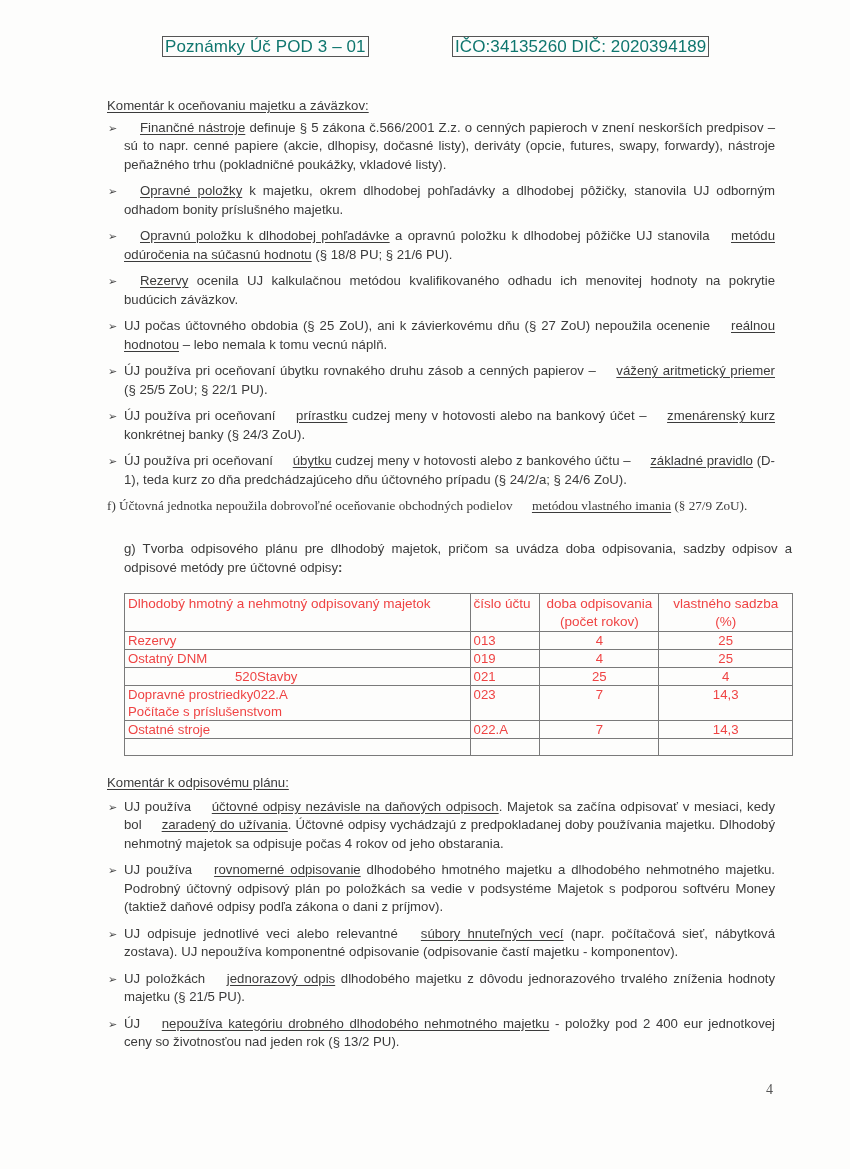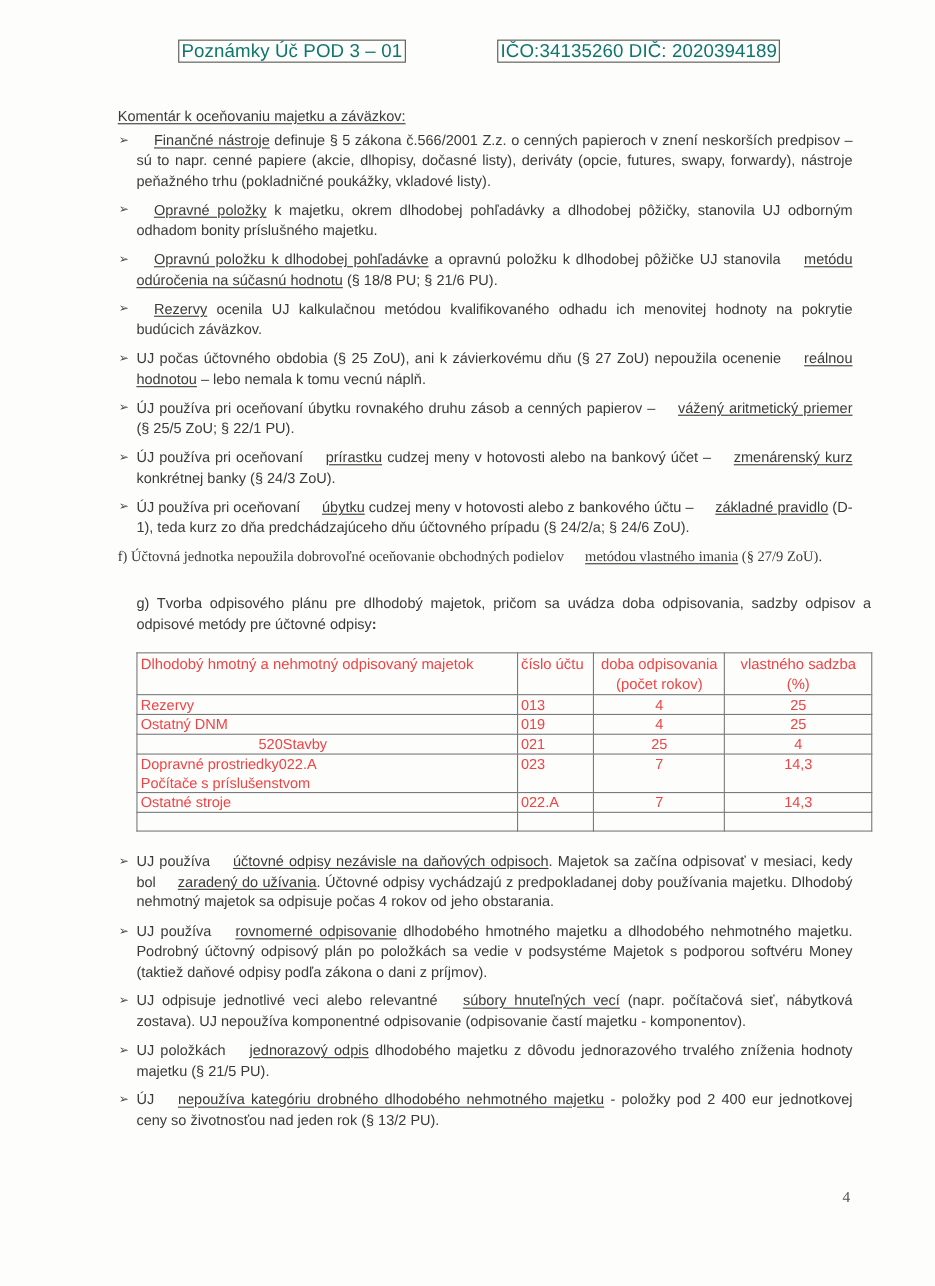--- a/index.html
+++ b/index.html
@@ -171,20 +171,21 @@
             <td class="c1"></td>
             <td class="c2"></td>
             <td class="c3"></td>
             <td class="c4"></td>
           </tr>
         </tbody>
     </table>
   </div>
 
   <div class="content" style="top:774px;">
+    <p class="section-title u" style="margin-bottom:5px;">Komentár k odpisovému plánu:</p>
     <ul class="bullets">
         <li><span class="arrow">➢</span><span>UJ používa </span><span class="u">účtovné odpisy nezávisle na daňových odpisoch</span><span>. Majetok sa začína odpisovať v mesiaci, kedy bol </span><span class="u">zaradený do užívania</span><span>. Účtovné odpisy vychádzajú z predpokladanej doby používania majetku. Dlhodobý nehmotný majetok sa odpisuje počas 4 rokov od jeho obstarania.</span></li>
         <li><span class="arrow">➢</span><span>UJ používa </span><span class="u">rovnomerné odpisovanie</span><span> dlhodobého hmotného majetku a dlhodobého nehmotného majetku. Podrobný účtovný odpisový plán po položkách sa vedie v podsystéme Majetok s podporou softvéru Money (taktiež daňové odpisy podľa zákona o dani z príjmov).</span></li>
         <li><span class="arrow">➢</span><span>UJ odpisuje jednotlivé veci alebo relevantné </span><span class="u">súbory hnuteľných vecí</span><span> (napr. počítačová sieť, nábytková zostava). UJ nepoužíva komponentné odpisovanie (odpisovanie častí majetku - komponentov).</span></li>
         <li><span class="arrow">➢</span><span>UJ položkách </span><span class="u">jednorazový odpis</span><span> dlhodobého majetku z dôvodu jednorazového trvalého zníženia hodnoty majetku (§ 21/5 PU).</span></li>
         <li><span class="arrow">➢</span><span>ÚJ </span><span class="u">nepoužíva kategóriu drobného dlhodobého nehmotného majetku</span><span> - položky pod 2 400 eur jednotkovej ceny so životnosťou nad jeden rok (§ 13/2 PU).</span></li>
       </ul>
   </div>
 
   <div class="page-num">4</div>

